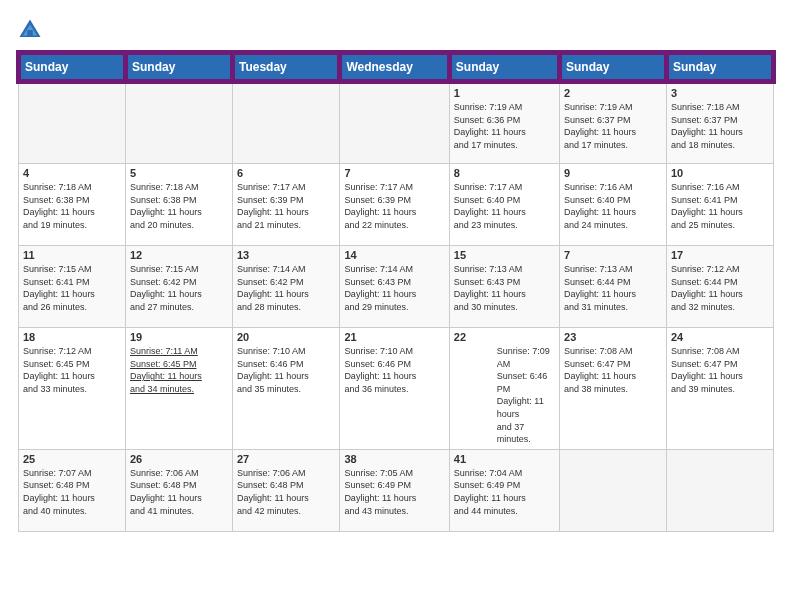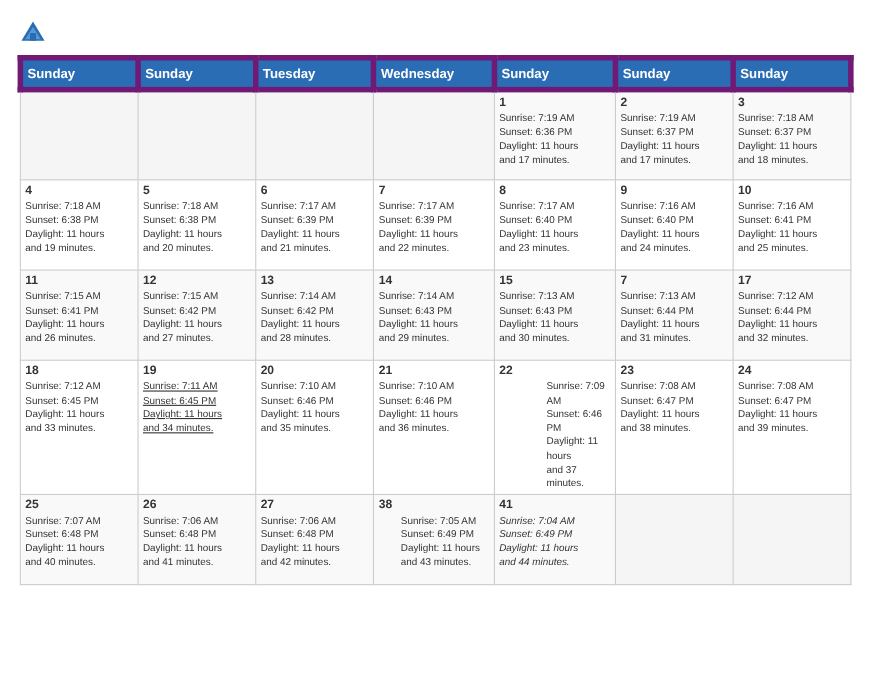--- a/index.html
+++ b/index.html
@@ -337,28 +337,28 @@
           </td>
           <td>
             <span class="day-number">27</span>
             <div class="day-info" style="white-space: pre-line;">Sunrise: 7:06 AM
 Sunset: 6:48 PM
 Daylight: 11 hours
 and 42 minutes.</div>
           </td>
           <td>
             <span class="day-number">38</span>
-            <div class="day-info" style="white-space: pre-line; margin-left: 20px;">Sunrise: 7:05 AM
+            <div class="day-info" style="white-space: pre-line;">Sunrise: 7:05 AM
 Sunset: 6:49 PM
 Daylight: 11 hours
 and 43 minutes.</div>
           </td>
           <td>
             <span class="day-number">41</span>
-            <div class="day-info" style="white-space: pre-line; font-style: italic;">Sunrise: 7:04 AM
+            <div class="day-info" style="white-space: pre-line;">Sunrise: 7:04 AM
 Sunset: 6:49 PM
 Daylight: 11 hours
 and 44 minutes.</div>
           </td>
           <td class="empty-cell"></td>
           <td class="empty-cell"></td>
         </tr>
       </tbody>
   </table>
 </div>

